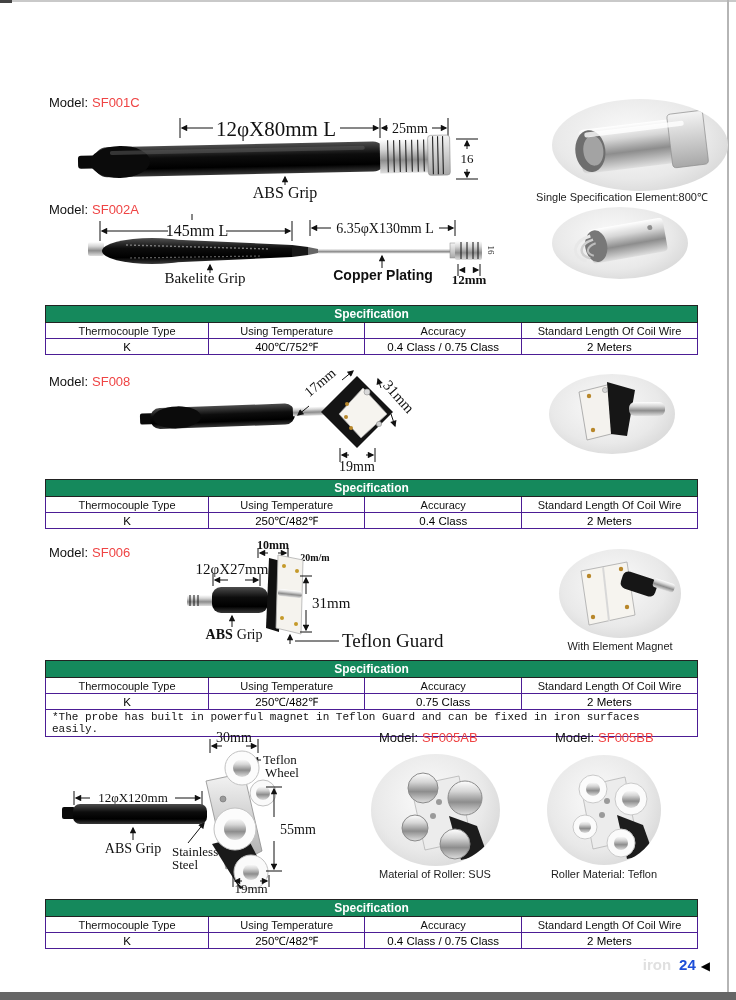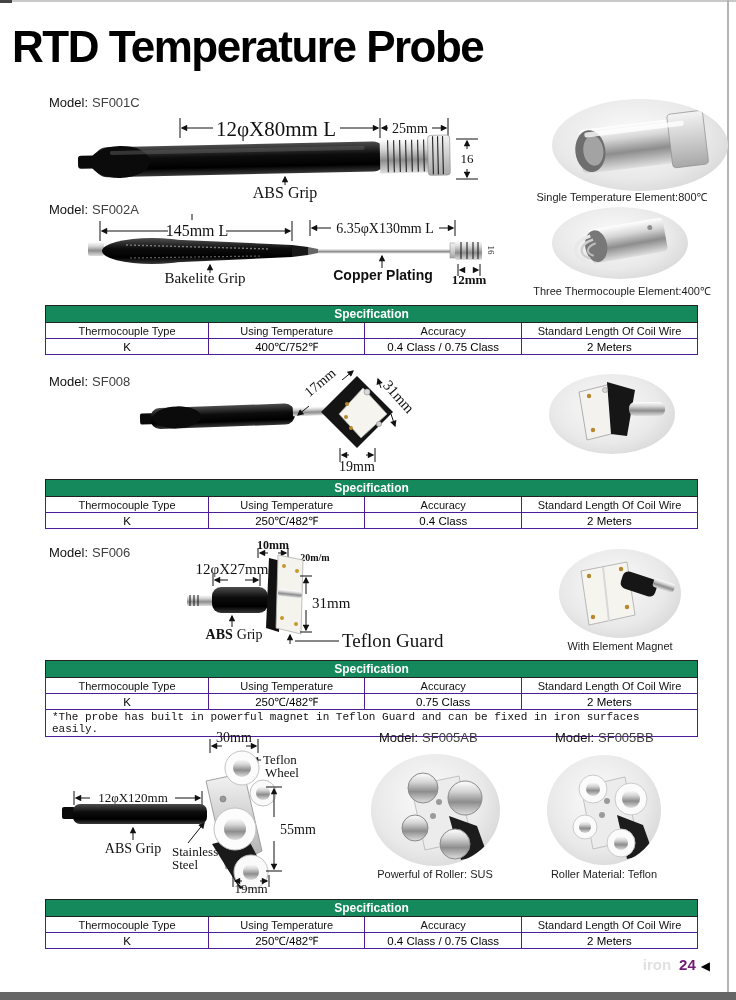--- a/index.html
+++ b/index.html
@@ -9,37 +9,37 @@
   
   .edge-top{left:0;top:0;width:736px;height:2px;background:#c9c9c9;}
   .edge-right{left:727px;top:0;width:2px;height:992px;background:#b5b5b5;}
   .edge-bottom{left:0;top:992px;width:736px;height:8px;background:#666666;}
   .corner-mark{left:0;top:0;width:12px;height:3px;background:#444;}
   
   .page-title{left:12px;top:22px;font-size:44px;font-weight:bold;letter-spacing:-1.5px;color:#000;
               font-family:"Liberation Sans",sans-serif;white-space:nowrap;}
   
   .model{font-size:13px;color:#111;white-space:nowrap;}
-  .model .mname{color:#404040;margin-left:4px;}
+  .model .mname{color:#ef4444;margin-left:4px;}
   
   .photo{border-radius:50%;overflow:hidden;
          background:radial-gradient(ellipse at 45% 40%, #fbfbfb 0%, #e9e9e9 55%, #c9c9c9 100%);}
   .caption{font-size:11px;color:#1d1d1d;text-align:center;white-space:nowrap;}
   
   .spec-table{position:absolute;left:45px;width:653px;border-collapse:collapse;table-layout:fixed;
               font-family:"Liberation Sans",sans-serif;}
   .spec-table td{border:1px solid #4c1d95;text-align:center;padding:0;}
   .t-title td{background:#15895c;color:#fff;font-weight:bold;font-size:12px;height:16px;border-color:#222;}
   .t-head td{font-size:11px;height:15px;color:#111;}
   .t-row td{font-size:11.5px;height:14px;color:#000;}
   .t-note td{font-size:11px;height:13px;text-align:left;padding:1px 6px;font-family:Liberation Mono, monospace;}
   
   .footer{left:598px;top:956px;width:112px;text-align:right;white-space:nowrap;}
   .footer .pg{color:#e0e0e0;font-weight:bold;font-size:15px;}
-  .footer .num{color:#701a75;font-weight:bold;font-size:15px;margin-left:8px;margin-top:29px;}
+  .footer .num{color:#1d4ed8;font-weight:bold;font-size:15px;margin-left:8px;margin-top:29px;}
   .footer .tri{color:#000;font-size:12px;margin-left:5px;}
   
   .dim{stroke:#111;stroke-width:1;fill:none;}
   .dimtxt{fill:#111;font-family:"Liberation Serif",serif;}
   .sanstxt{fill:#111;font-family:"Liberation Sans",sans-serif;}
   svg{position:absolute;overflow:visible;}
 </style>
 </head>
 <body>
 
@@ -67,21 +67,20 @@
           <stop offset="1" stop-color="#a8a8a8"></stop>
       </linearGradient>
     </defs>
   </svg>
 
   <div class="abs edge-top"></div>
   <div class="abs edge-right"></div>
   <div class="abs edge-bottom"></div>
   <div class="abs corner-mark"></div>
 
-  <div class="abs page-title">RTD Temperature Probe</div>
 
   <div class="abs model" style="left:49px;top:95px;">
     <span>Model:</span><span class="mname">SF001C</span>
   </div>
 
   <svg style="left:58px;top:112px;" width="470" height="90" viewBox="0 0 470 90">
 
     <line class="dim" x1="122" y1="6" x2="122" y2="26"></line>
     <line class="dim" x1="322" y1="6" x2="322" y2="26"></line>
     <line class="dim" x1="390" y1="6" x2="390" y2="26"></line>
@@ -117,35 +116,34 @@
     <svg width="176" height="92" viewBox="0 0 176 92" style="left:0;top:0;">
       <g transform="rotate(-7 88 46)">
         <rect x="28" y="24" width="118" height="44" rx="5" fill="url(#gsil)"></rect>
         <ellipse cx="38" cy="46" rx="15" ry="21" fill="#6e6e6e"></ellipse>
         <ellipse cx="41" cy="46" rx="10" ry="15" fill="#a3a3a3"></ellipse>
         <rect x="118" y="19" width="36" height="54" rx="4" fill="url(#gsil2)" stroke="#8f8f8f" stroke-width="0.7"></rect>
         <rect x="34" y="27" width="100" height="5" rx="2" fill="#fff" opacity="0.8"></rect>
       </g>
     </svg>
   </div>
-  <div class="abs caption" style="left:514px;top:189px;width:216px;">Single Temperature Element:800℃</div>
+  <div class="abs caption" style="left:514px;top:189px;width:216px;">Single Specification Element:800℃</div>
 
   <div class="abs photo" style="left:552px;top:207px;width:136px;height:72px;">
     <svg width="136" height="72" viewBox="0 0 136 72" style="left:0;top:0;">
       <g transform="rotate(-10 68 36)">
         <rect x="38" y="18" width="76" height="34" rx="4" fill="url(#gsil)"></rect>
         <ellipse cx="44" cy="35" rx="11" ry="16" fill="#787878"></ellipse>
         <path d="M40,24 C22,26 16,40 32,48" stroke="#e8e8e8" stroke-width="3" fill="none"></path>
         <path d="M42,28 C28,30 24,40 36,46" stroke="#cfcfcf" stroke-width="2.5" fill="none"></path>
         <path d="M44,32 C34,34 32,40 40,44" stroke="#bdbdbd" stroke-width="2" fill="none"></path>
         <circle cx="100" cy="26" r="2.5" fill="#8f8f8f"></circle>
       </g>
     </svg>
   </div>
-  <div class="abs caption" style="left:514px;top:283px;width:216px;">Three Thermocouple Element:400℃</div>
 
   <div class="abs model" style="left:49px;top:202px;">
     <span>Model:</span><span class="mname">SF002A</span>
   </div>
 
   <svg style="left:60px;top:212px;" width="460" height="90" viewBox="0 0 460 90">
     <line class="dim" x1="132" y1="2" x2="132" y2="8"></line>
 
     <line class="dim" x1="40" y1="9" x2="40" y2="29"></line>
     <line class="dim" x1="232" y1="9" x2="232" y2="29"></line>
@@ -444,21 +442,21 @@
       <polygon points="40,32 88,22 100,86 54,96" fill="#ececec" stroke="#b5b5b5" stroke-width="0.8"></polygon>
       <polygon points="78,62 106,72 116,100 90,106" fill="#1c1c1c"></polygon>
       <circle cx="52" cy="34" r="15" fill="url(#gsil)" stroke="#8a8a8a"></circle>
       <circle cx="94" cy="44" r="17" fill="url(#gsil)" stroke="#8a8a8a"></circle>
       <circle cx="44" cy="74" r="13" fill="url(#gsil)" stroke="#8a8a8a"></circle>
       <circle cx="84" cy="90" r="15" fill="url(#gsil)" stroke="#8a8a8a"></circle>
       <circle cx="68" cy="48" r="3" fill="#9a9a9a"></circle>
       <circle cx="62" cy="62" r="3" fill="#9a9a9a"></circle>
     </svg>
   </div>
-  <div class="abs caption" style="left:355px;top:868px;width:160px;">Powerful of Roller: SUS</div>
+  <div class="abs caption" style="left:355px;top:868px;width:160px;">Material of Roller: SUS</div>
 
   <div class="abs model" style="left:555px;top:730px;">
     <span>Model:</span><span class="mname">SF005BB</span>
   </div>
   <div class="abs photo" style="left:547px;top:755px;width:114px;height:110px;">
     <svg width="114" height="110" viewBox="0 0 114 110" style="left:0;top:0;">
       <polygon points="34,32 78,22 90,84 46,94" fill="#ececec" stroke="#b5b5b5" stroke-width="0.8"></polygon>
       <polygon points="70,60 96,70 106,98 80,104" fill="#1c1c1c"></polygon>
       <circle cx="46" cy="34" r="14" fill="#fbfbfb" stroke="#c9c9c9"></circle>
       <circle cx="46" cy="34" r="7" fill="url(#gsil)"></circle>

